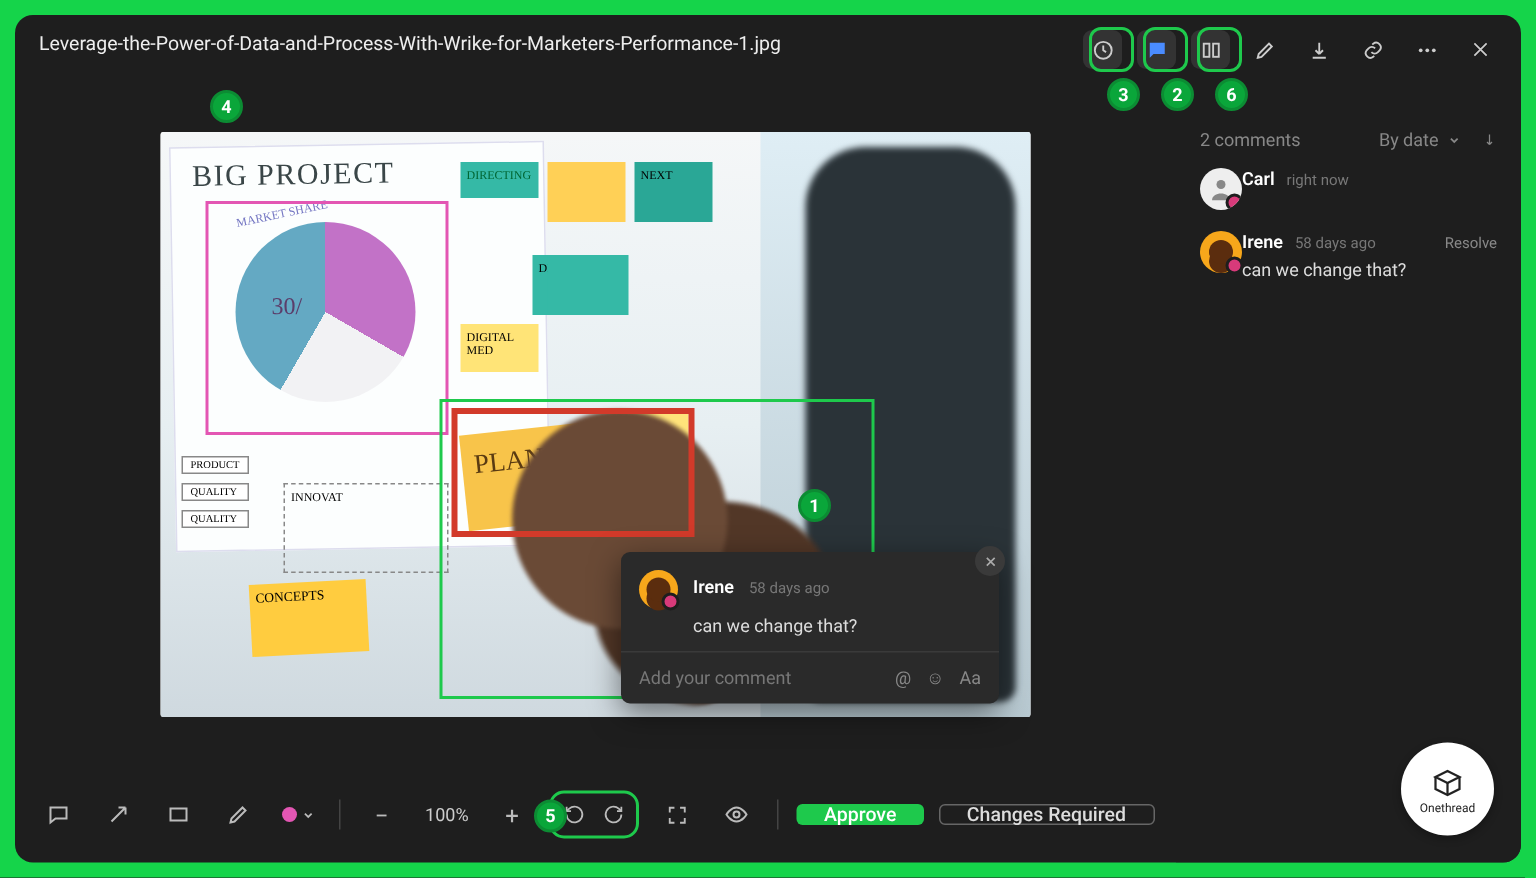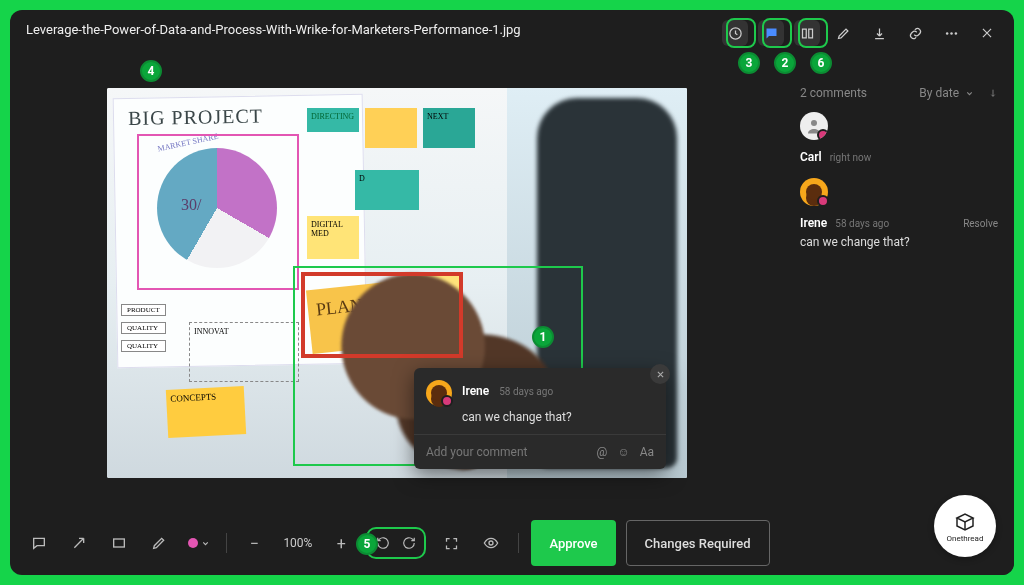--- a/index.html
+++ b/index.html
@@ -10,21 +10,21 @@
   .hdr-title { font-size:13px; color:#eee; }
   .hdr-sub { margin-top:4px; font-size:11px; color:#999; display:flex; align-items:center; gap:4px; }
   .series-chip { border:2px solid #1ec94c; border-radius:10px; padding:1px 6px; }
   .hdr-actions { position:absolute; top:10px; right:14px; display:flex; gap:10px; align-items:center; }
   .ico-btn { width:26px; height:26px; border-radius:6px; display:flex; align-items:center; justify-content:center; color:#ccc; cursor:pointer; background:transparent; }
   .ico-btn.active { background:#333; }
   
   .panel { position:absolute; top:58px; right:0; bottom:0; width:230px; background:#1e1e1e; padding:12px 16px; color:#ddd; font-size:12px; }
   .panel-top { display:flex; justify-content:space-between; align-items:center; color:#888; margin-bottom:12px; padding-top:6px; }
   .panel-sort { display:flex; align-items:center; gap:6px; cursor:pointer; }
-  .comment { display:flex; gap:10px; margin-bottom:14px;flex-direction:column; }
+  .comment { display:flex; margin-bottom:14px; }
   .av { width:28px; height:28px; border-radius:50%; flex:none; position:relative; }
   .av::after { content:""; position:absolute; right:-1px; bottom:-1px; width:8px; height:8px; border-radius:50%; background:#d83a7a; border:2px solid #1e1e1e; }
   .av.carl { background:#eee; display:flex; align-items:center; justify-content:center; overflow:hidden;}
   .av.carl svg { width:18px; height:18px; }
   .av.irene { background:#f7a71b; display:flex; align-items:center; justify-content:center; }
   .av.irene::before { content:""; width:16px; height:16px; border-radius:50%; background:#5b2d0e; box-shadow:0 6px 0 0 #5b2d0e; }
   .c-body { flex:1; }
   .c-head { display:flex; align-items:baseline; gap:8px; }
   .c-name { color:#fff; font-weight:600; font-size:12px; }
   .c-time { color:#777; font-size:10px; }
@@ -46,21 +46,21 @@
   .pink-box { position:absolute; left:30px; top:46px; width:162px; height:156px; border:2px solid #e356b3; }
   .pie { position:absolute; left:50px; top:60px; width:120px; height:120px; border-radius:50%; background:conic-gradient(#c272c7 0 120deg,#f2f2f4 120deg 210deg,#64a9c3 210deg 360deg); }
   .pie .lab { position:absolute; left:24px; top:48px; font-family:"Comic Sans MS",cursive; font-size:16px; color:#5b3d6a; }
   .ms-label { position:absolute; left:50px; top:50px; font-family:"Comic Sans MS",cursive; font-size:8px; color:#7577c3; transform:rotate(-12deg); }
   .stickies .s { position:absolute; font-family:"Comic Sans MS",cursive; font-size:8px; padding:4px; }
   .s.teal1 { left:200px; top:20px; width:52px; height:24px; background:#35b9a6; color:#063; }
   .s.yellow1 { left:258px; top:20px; width:52px; height:40px; background:#ffd056; }
   .s.teal2 { left:316px; top:20px; width:52px; height:40px; background:#2aa796; }
   .s.teal3 { left:200px; top:82px; width:64px; height:40px; background:#35b9a6;margin-left:48px; }
   .s.teal4 { left:258px; top:82px; width:52px; height:40px; background:#35b9a6; }
-  .s.yellow2 { left:200px; top:128px; width:52px; height:43px; background:#ffe477; }
+  .s.yellow2 { left:200px; top:128px; width:52px; height:32px; background:#ffe477; }
   .s.concepts { left:60px; top:300px; width:78px; height:48px; background:#ffcc3f; transform:rotate(-3deg); font-size:9px; }
   .label-row { position:absolute; left:14px; top:216px; display:flex; flex-direction:column; gap:6px; }
   .mini-chip { border:1px solid #888; font-size:7px; padding:1px 5px; font-family:"Comic Sans MS",cursive; background:#fff; }
   
   .green-sel { position:absolute; left:186px; top:178px; width:290px; height:200px; border:2px solid #1ec94c; }
   .red-sel { position:absolute; left:194px; top:184px; width:162px; height:86px; border:4px solid #d23a2a; }
   .plan-note { position:absolute; left:202px; top:196px; width:120px; height:64px; background:#f8c44a; transform:rotate(-6deg); font-family:"Comic Sans MS",cursive; font-size:18px; color:#5a3b12; padding:10px 8px; }
   .seo-note { position:absolute; left:300px; top:184px; width:52px; height:48px; background:#ffe37a; font-family:"Comic Sans MS",cursive; font-size:10px; color:#6a5510; padding:6px; }
   
   .popup { position:absolute; left:404px; top:358px; width:252px; background:#2a2a2a; border-radius:6px; box-shadow:0 6px 20px rgba(0,0,0,.5); z-index:20; }
@@ -71,21 +71,21 @@
   .popup-time { color:#777; font-size:10px; margin-left:6px; }
   .popup-text { padding:0 12px 10px 48px; color:#ddd; font-size:12px; }
   .popup-input { border-top:1px solid #3a3a3a; padding:10px 12px; display:flex; align-items:center; justify-content:space-between; }
   .popup-input .ph { color:#777; font-size:12px; }
   .popup-icons { display:flex; gap:10px; color:#888; font-size:12px; }
   
   .toolbar { position:absolute; left:0; right:230px; bottom:12px; height:40px; display:flex; align-items:center; justify-content:center; gap:10px; }
   .tool { width:30px; height:30px; display:flex; align-items:center; justify-content:center; color:#bbb; border-radius:4px; cursor:pointer; }
   .zoom { color:#ccc; font-size:12px; margin:0 4px; }
   .rot-grp { border:2px solid #1ec94c; border-radius:10px; padding:3px 4px; display:flex; gap:4px; }
-  .btn { height:46px; padding:0 18px; border-radius:4px; font-size:13px; font-weight:500; display:flex; align-items:center; cursor:pointer; }
+  .btn { height:14px; padding:0 18px; border-radius:4px; font-size:13px; font-weight:500; display:flex; align-items:center; cursor:pointer; }
   .btn.approve { background:#1ec94c; color:#fff; }
   .btn.changes { background:transparent; border:1px solid #666; color:#ddd; }
   .sep { width:1px; height:20px; background:#444; margin:0 2px; }
   .color-dot { width:10px; height:10px; border-radius:50%; background:#e356b3; display:inline-block; margin-right:3px; }
   
   .callout { position:absolute; width:22px; height:22px; border-radius:50%; background:#0aa63a; color:#fff; font-size:12px; font-weight:700; display:flex; align-items:center; justify-content:center; border:2px solid #0c8c33; z-index:40; }
   
   .hl { position:absolute; width:30px; height:30px; border:2px solid #1ec94c; border-radius:8px; z-index:30; pointer-events:none; }
   
   .onethread { position:absolute; right:18px; bottom:18px; width:62px; height:62px; background:#fff; border-radius:50%; display:flex; flex-direction:column; align-items:center; justify-content:center; font-size:8px; color:#222; box-shadow:0 2px 6px rgba(0,0,0,.3); }

